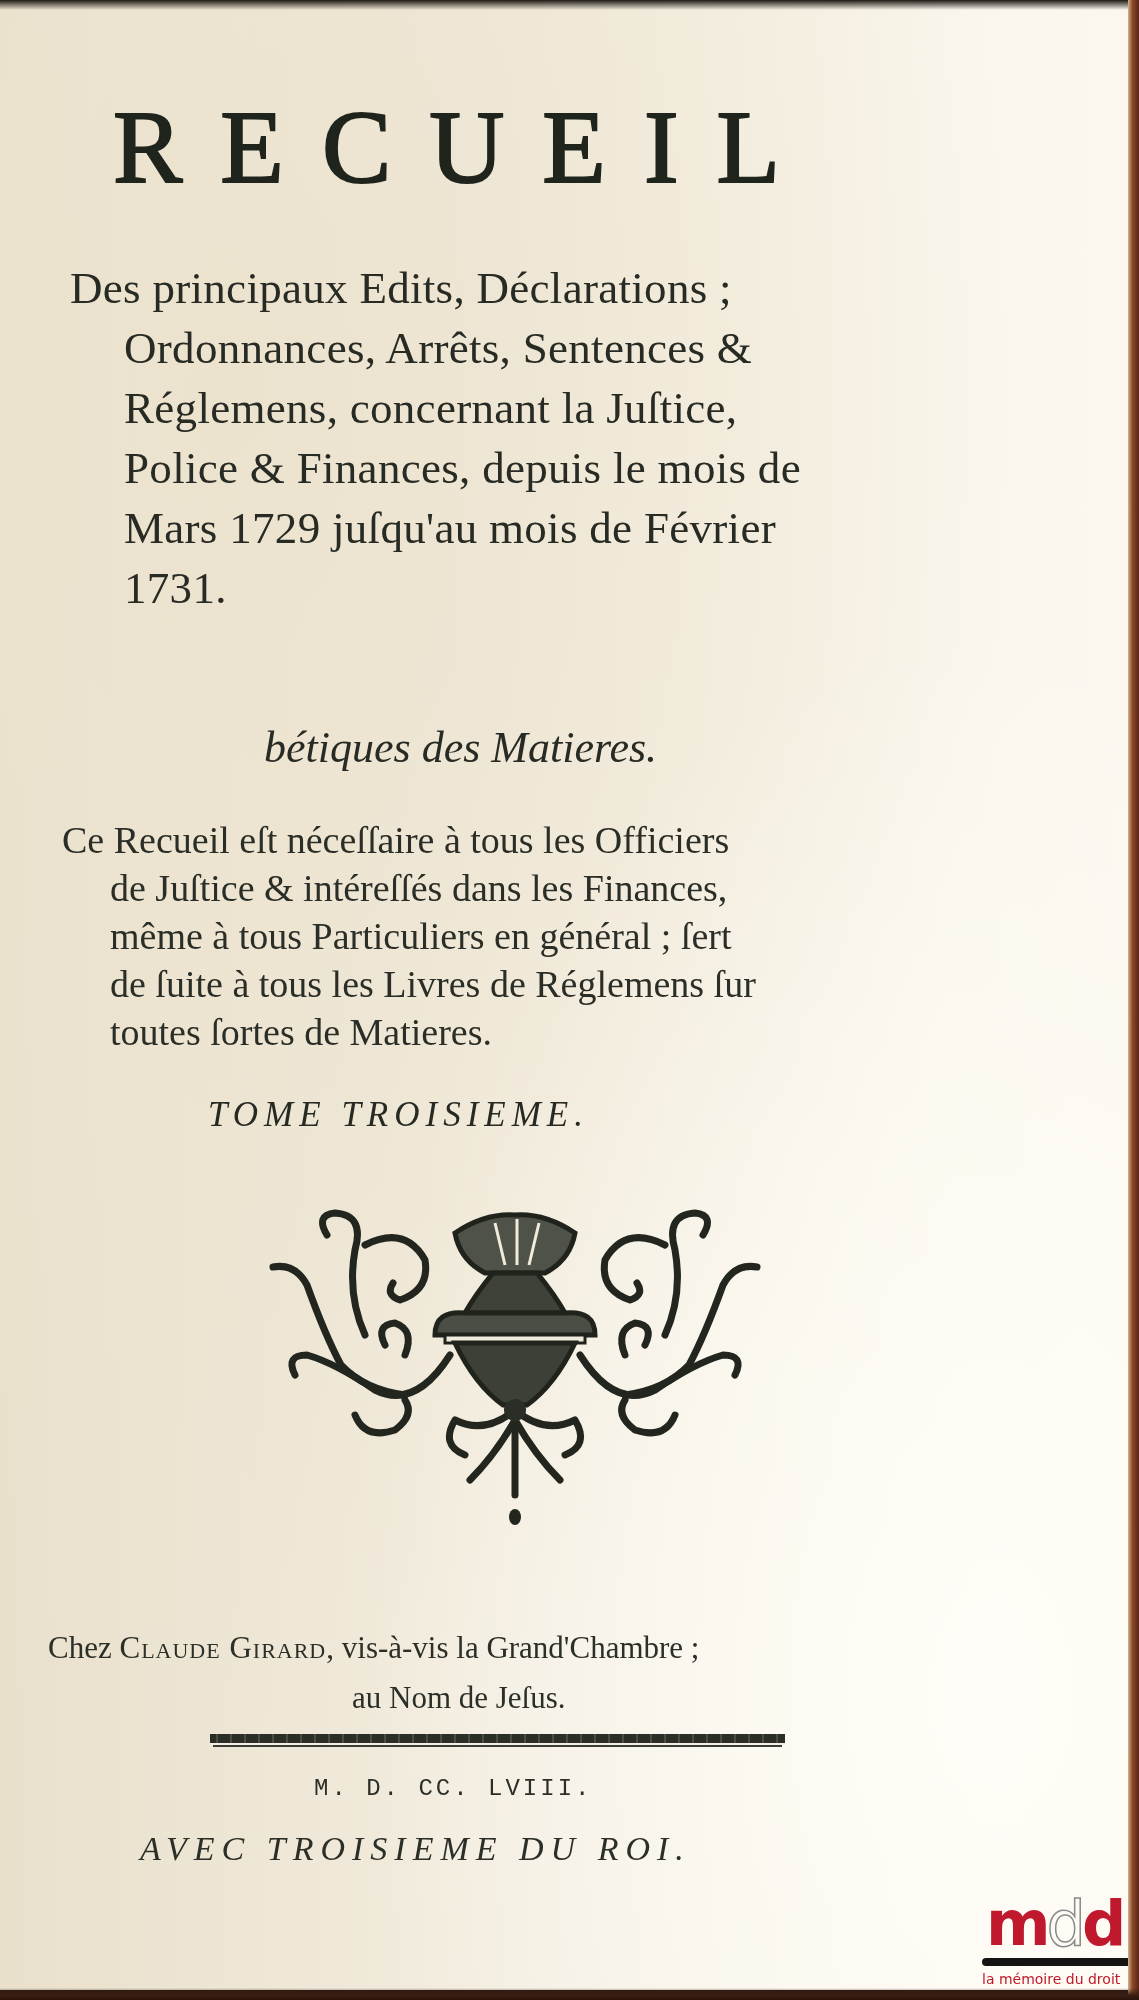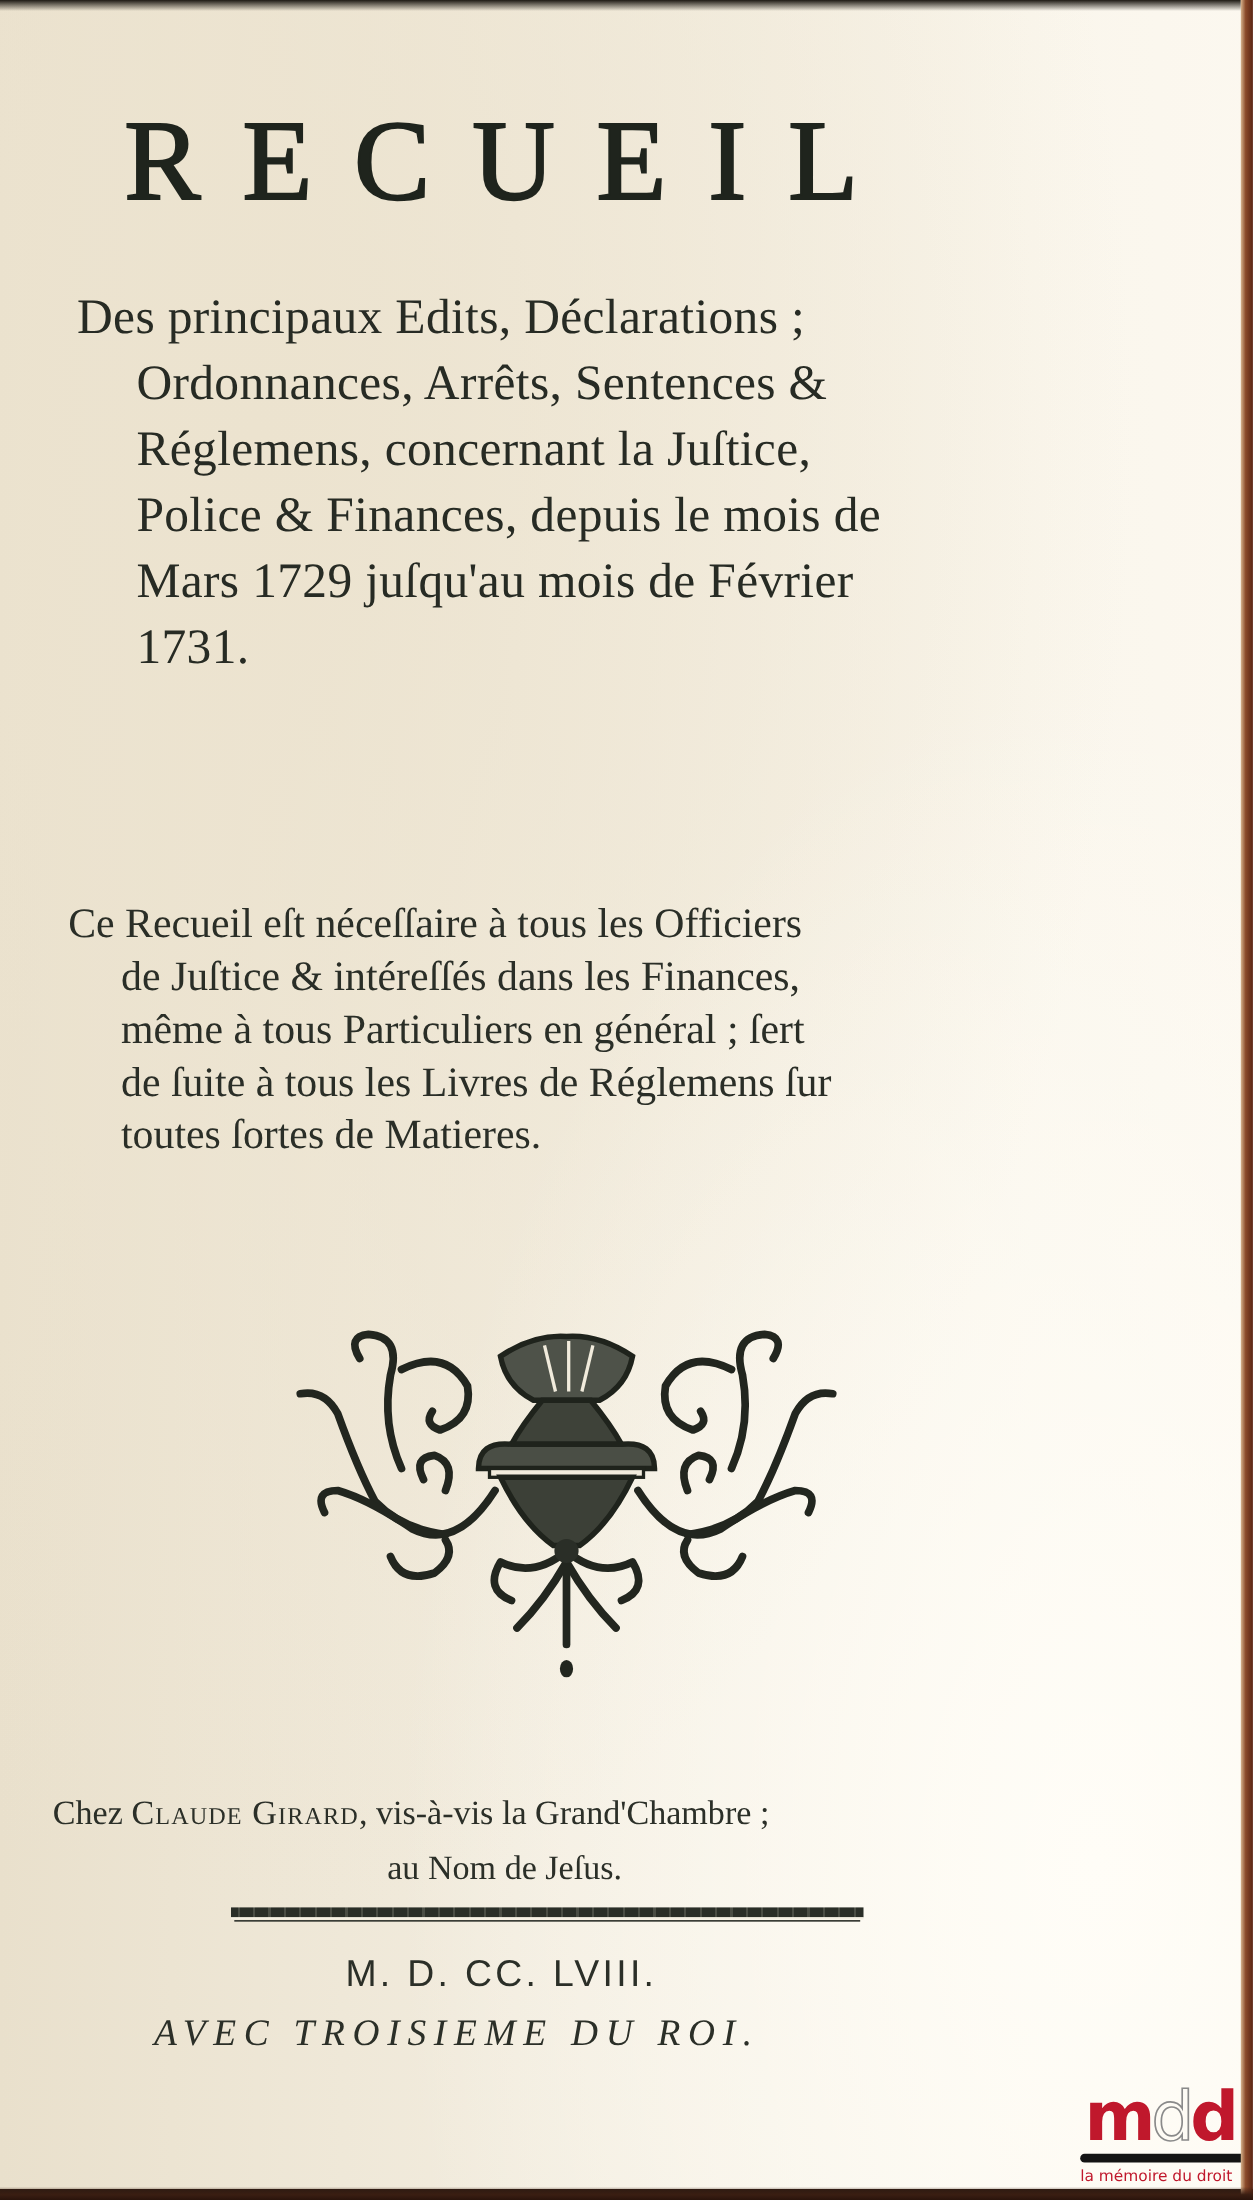--- a/index.html
+++ b/index.html
@@ -39,21 +39,21 @@
       color: #1f241d; -webkit-text-stroke: 2px #1f241d;
       line-height: 1;
     }
     .sub { font-family: "Liberation Serif", serif; font-size: 45px; color: #272b24; letter-spacing: 0.3px; }
     .ital { font-family: "Liberation Serif", serif; font-style: italic; font-size: 44px; color: #272b24; }
     .body2 { font-family: "Liberation Serif", serif; font-size: 38px; color: #2a2e27; }
     .tome { font-family: "Liberation Serif", serif; font-style: italic; font-size: 35px; letter-spacing: 6px; color: #262a23; }
     .imprint { font-family: "Liberation Serif", serif; font-size: 32px; color: #2b2f28; letter-spacing: 2px; }
     .pub { font-family: "Liberation Serif", serif; font-size: 31px; color: #2b2f28; }
     .pub .sc { font-variant: small-caps; letter-spacing: 1px; }
-    .date { font-family: Liberation Sans, sans-serif; font-size: 34px; color: #2b2f28; letter-spacing: 3px; }
+    .date { font-family: Liberation Mono, monospace; font-size: 24px; color: #2b2f28; letter-spacing: 3px; }
     .priv { font-family: "Liberation Serif", serif; font-style: italic; font-size: 34px; letter-spacing: 7px; color: #2b2f28; }
     .rule {
       position: absolute; left: 210px; top: 1734px; width: 575px; height: 9px;
       background: repeating-linear-gradient(90deg, #2a2e27 0 6px, #4a4d44 6px 8px, #2a2e27 8px 14px);
       border-bottom: 2px solid #f4efe2;
       box-shadow: 0 5px 0 -3px #3a3d36;
     }
     .ornament { position: absolute; left: 255px; top: 1205px; width: 520px; height: 320px; }
     .logo { position: absolute; left: 978px; top: 1893px; width: 150px; height: 100px; }
     .logo-mark { position: absolute; left: 8px; top: 0; font-family: "DejaVu Sans", sans-serif; font-size: 62px; font-weight: 700; color: #c0182c; letter-spacing: -4px; line-height: 1; }
@@ -69,27 +69,29 @@
 
   <div class="line title">RECUEIL</div>
 
   <div class="line sub" style="left:70px; top:262px;">Des principaux Edits, Déclarations ;</div>
   <div class="line sub" style="left:124px; top:322px;">Ordonnances, Arrêts, Sentences &amp;</div>
   <div class="line sub" style="left:124px; top:382px;">Réglemens, concernant la Juſtice,</div>
   <div class="line sub" style="left:124px; top:442px;">Police &amp; Finances, depuis le mois de</div>
   <div class="line sub" style="left:124px; top:502px;">Mars 1729 juſqu'au mois de Février</div>
   <div class="line sub" style="left:124px; top:562px;">1731.</div>
 
+  <div class="line ital" style="left:264px; top:722px;">bétiques des Matieres.</div>
 
   <div class="line body2" style="left:62px; top:818px;">Ce Recueil eſt néceſſaire à tous les Officiers</div>
   <div class="line body2" style="left:110px; top:866px;">de Juſtice &amp; intéreſſés dans les Finances,</div>
   <div class="line body2" style="left:110px; top:914px;">même à tous Particuliers en général ; ſert</div>
   <div class="line body2" style="left:110px; top:962px;">de ſuite à tous les Livres de Réglemens ſur</div>
   <div class="line body2" style="left:110px; top:1010px;">toutes ſortes de Matieres.</div>
 
+  <div class="line tome" style="left:208px; top:1095px;">TOME TROISIEME.</div>
 
   <svg class="ornament" viewBox="0 0 520 320" xmlns="http://www.w3.org/2000/svg">
     <g fill="none" stroke="#22261f" stroke-width="7" stroke-linecap="round" stroke-linejoin="round">
 
       <path d="M18 62 Q40 58 52 80 Q70 130 86 160 Q110 185 150 190"></path>
       <path d="M72 30 Q60 10 80 8 Q110 10 100 45 Q92 90 110 130"></path>
       <path d="M110 40 Q150 20 170 55 Q175 85 145 95 Q130 90 138 78"></path>
       <path d="M40 170 Q30 150 52 150 Q80 158 120 185 Q160 205 195 150"></path>
       <path d="M130 140 Q120 120 140 118 Q160 125 150 150"></path>
       <path d="M100 210 Q110 235 140 225 Q160 210 150 195"></path>

